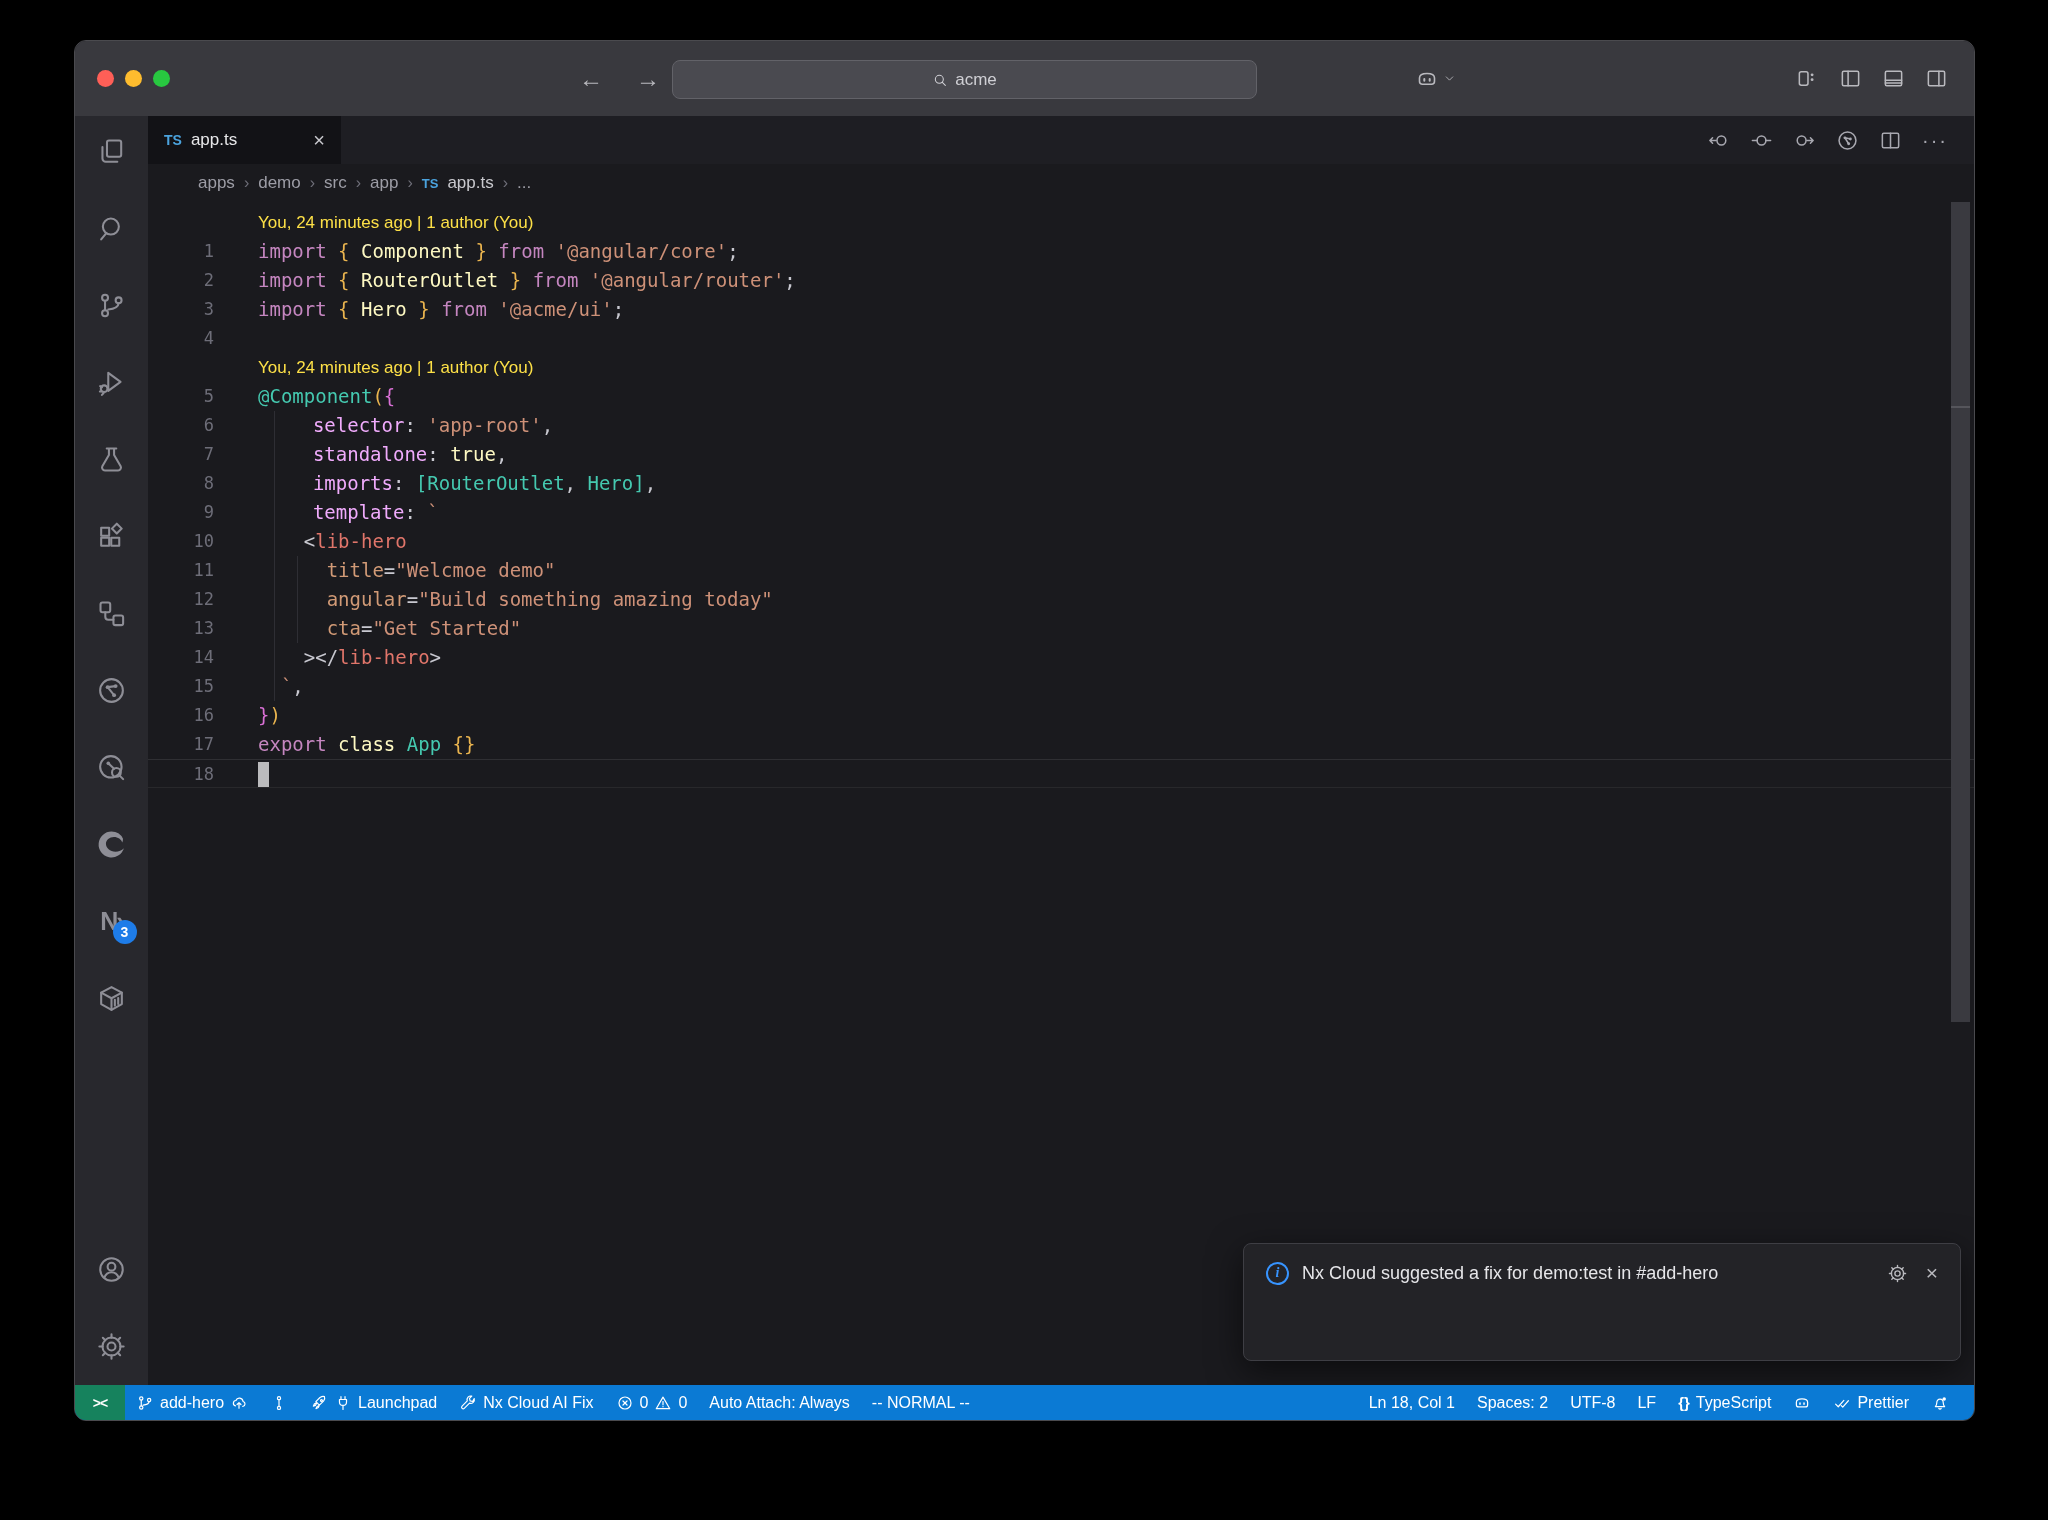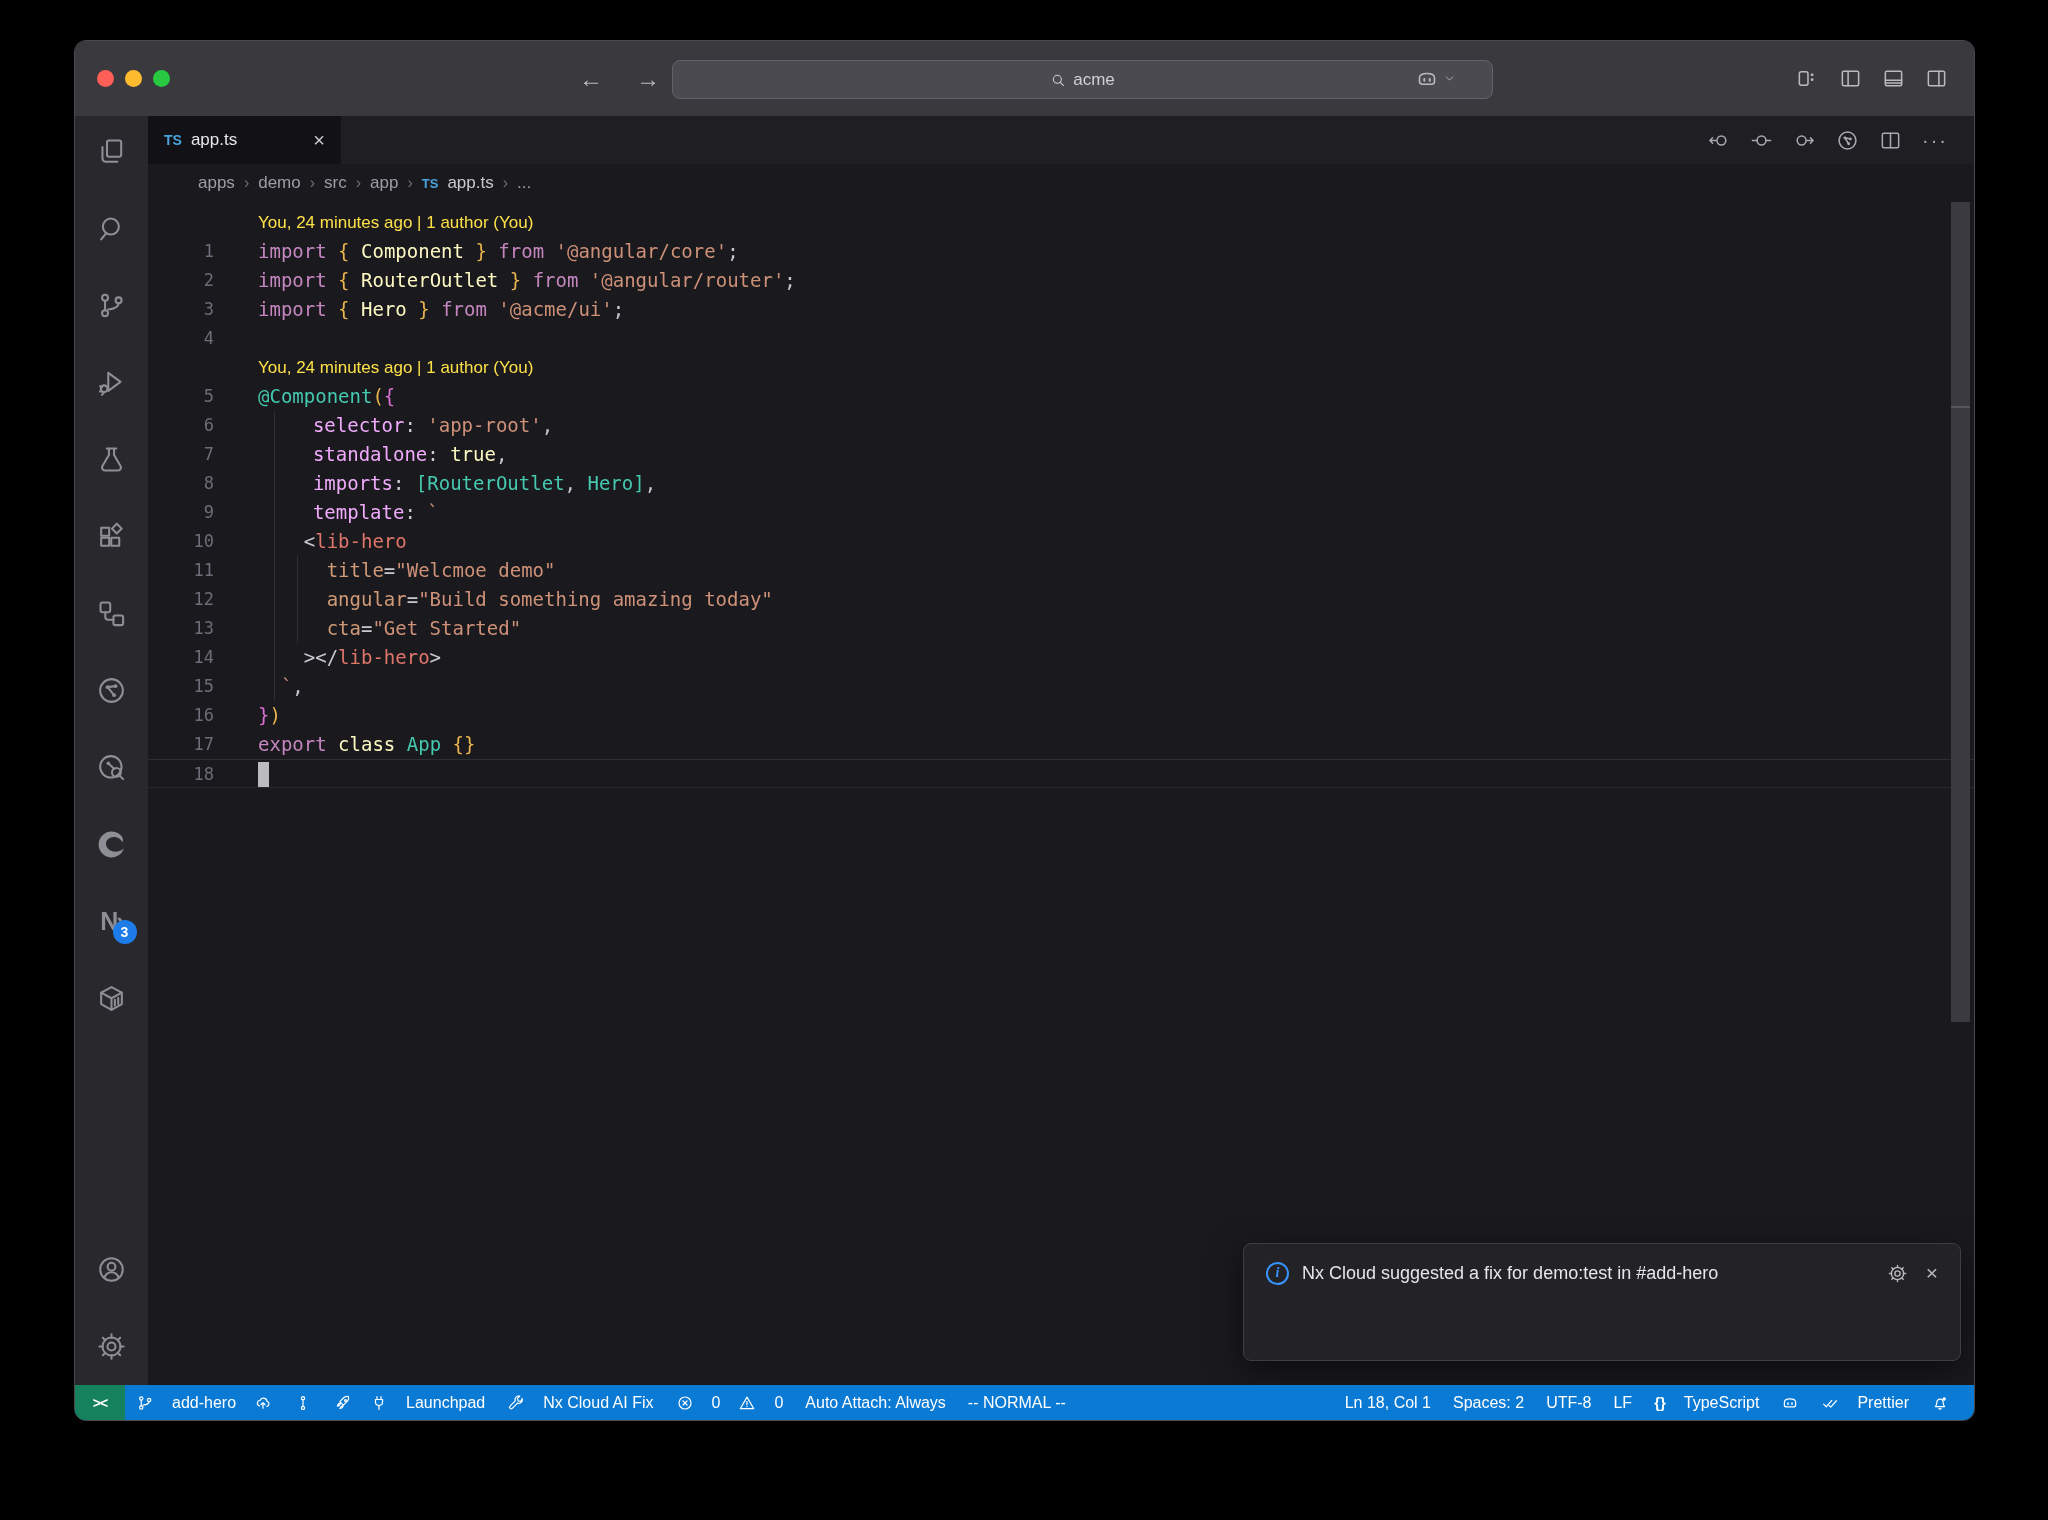--- a/index.html
+++ b/index.html
@@ -7,21 +7,21 @@
     font-family:"Liberation Sans", sans-serif; }
   .window { position:absolute; left:74px; top:40px; width:1901px; height:1381px;
     background:#1A1A1E; border:1px solid #4A4A4E; border-radius:12px; overflow:hidden;
     box-shadow:0 30px 80px rgba(0,0,0,.65); }
 
   
   .titlebar { position:absolute; left:0; top:0; right:0; height:75px; background:#39393E; }
   .traffic { position:absolute; left:22px; top:29px; display:flex; gap:11px; }
   .traffic span { width:17px; height:17px; border-radius:50%; display:block; }
   .nav-arrow { position:absolute; top:24px; font-size:24px; color:#B9B9BE; width:32px; text-align:center; }
-  .searchbox { position:absolute; left:597px; top:19px; width:821px; height:39px; background:#4A4A50;
+  .searchbox { position:absolute; left:597px; top:19px; width:585px; height:39px; background:#4A4A50;
     border:1px solid #626268; border-radius:8px; display:flex; align-items:center; justify-content:center;
     gap:7px; color:#CFCFD4; font-size:17px; }
   .tb-right { position:absolute; right:26px; top:0; height:75px; display:flex; align-items:center; gap:20px; color:#B9B9BE; }
   .copilot-dd { position:absolute; left:1340px; top:0; height:75px; display:flex; align-items:center; gap:4px; color:#B9B9BE; }
   svg.i { stroke:currentColor; fill:none; stroke-width:1.6; stroke-linecap:round; stroke-linejoin:round; }
 
   
   .activitybar { position:absolute; left:0; top:75px; width:73px; bottom:35px; background:#28282D;
     display:flex; flex-direction:column; align-items:center; padding-top:6px; }
   .ab-item { width:58px; height:58px; margin-bottom:19px; display:flex; align-items:center; justify-content:center;
@@ -79,21 +79,21 @@
   .btn-primary { background:#0E7AD6; margin-left:auto; }
   .btn-secondary { background:#313136; border-color:#4E4E55; margin-left:14px; }
 
   
   .statusbar { position:absolute; left:0; bottom:0; right:0; height:35px; background:#0B7AD4; display:flex;
     align-items:stretch; color:#fff; font-size:16px; }
   .sb-remote { width:50px; background:#16825D; display:flex; align-items:center; justify-content:center;
     font-weight:700; font-size:14px; letter-spacing:-1px; }
   .sb-left, .sb-right { display:flex; align-items:stretch; }
   .sb-right { margin-left:auto; padding-right:14px; }
-  .sbi { display:flex; align-items:center; gap:18px; padding:12px 11px; cursor:pointer;justify-content:flex-end; }
+  .sbi { display:flex; align-items:center; gap:6px; padding:12px 11px; cursor:pointer;justify-content:flex-end; }
   .sbi svg { width:18px; height:18px; }
   .braces-g { font-size:15px; font-weight:700; }
 </style>
 </head>
 <body>
 
 <div class="window">
 
   <div class="titlebar">
     <div class="traffic">

